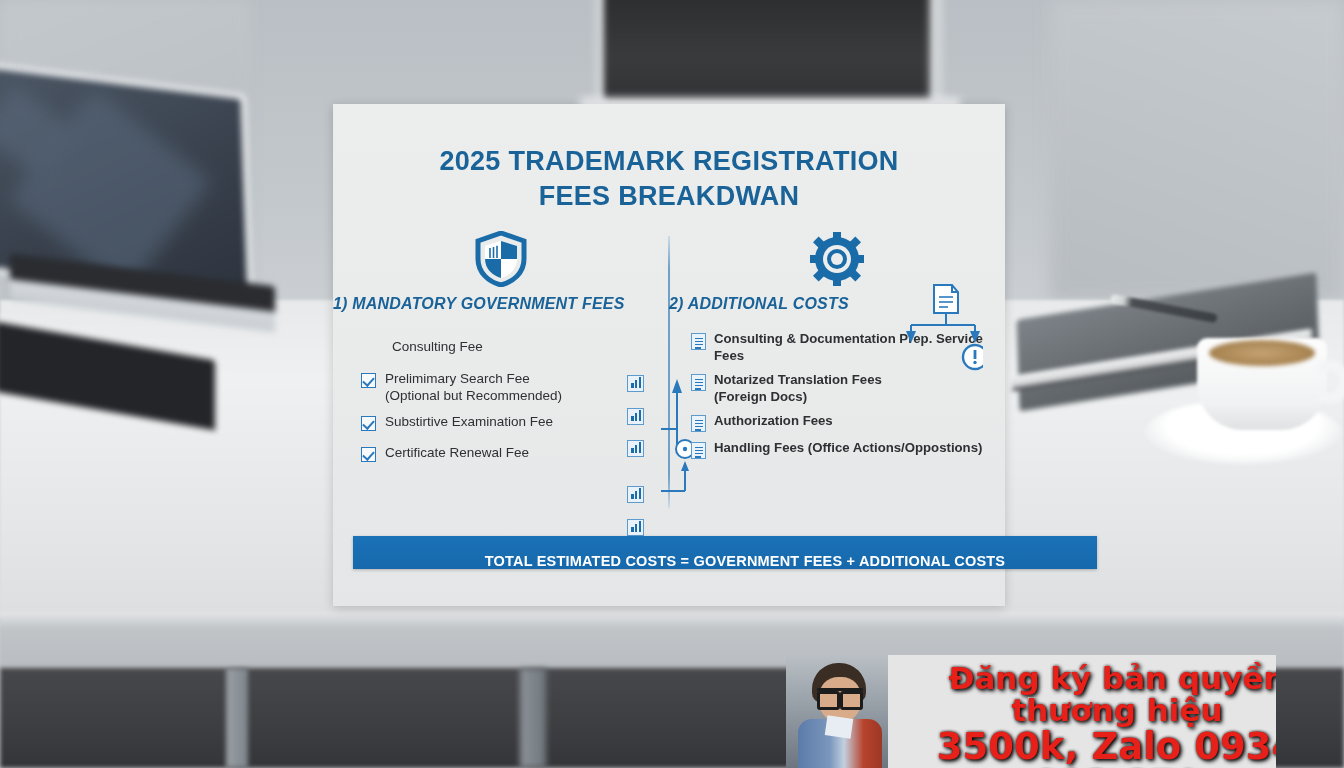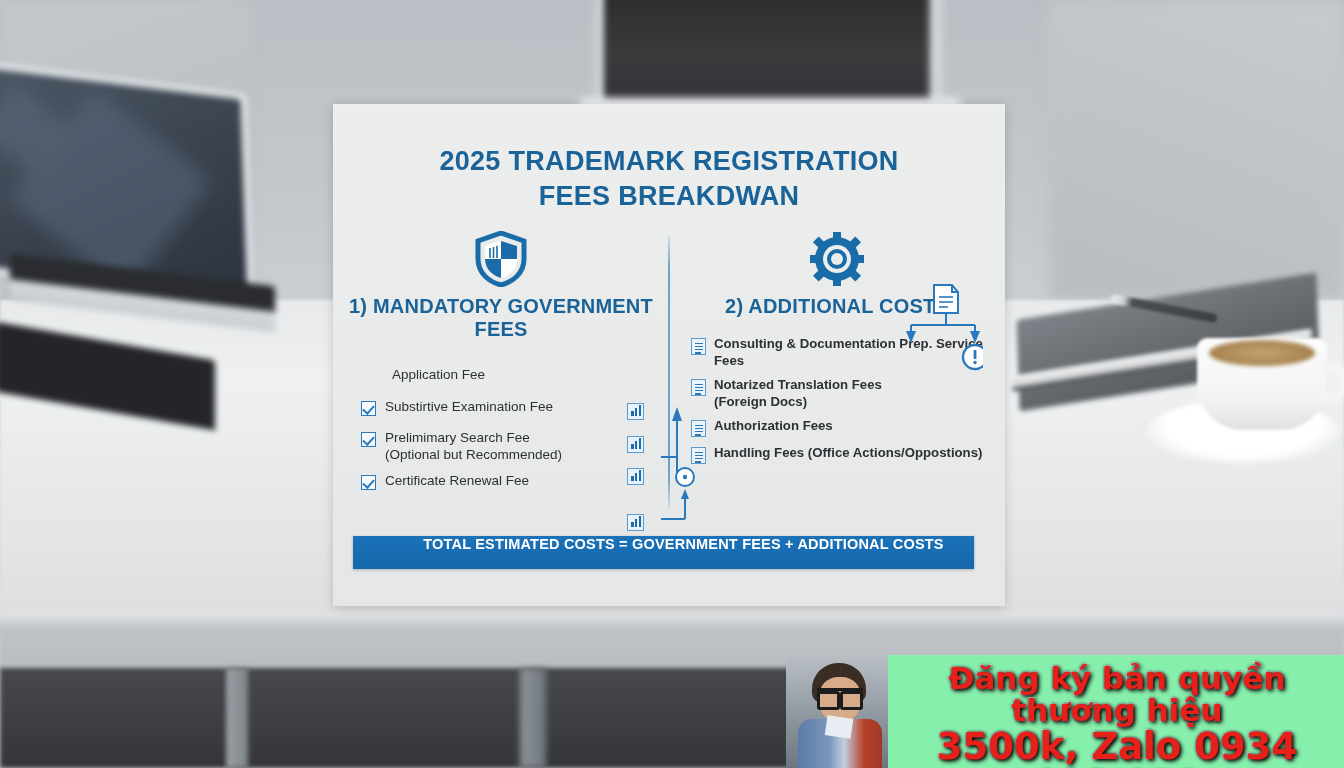--- a/index.html
+++ b/index.html
@@ -149,22 +149,22 @@
     font-size:27px; letter-spacing:.3px; line-height:1.28;
     padding-top:40px;
   }
   .title span { display:block; }
 
   .cols { display:flex; position:relative; margin-top:18px; }
   .col { width:50%; position:relative; }
 
   .icon-wrap { display:flex; justify-content:center; height:56px; align-items:center; }
   .section-head {
-    text-align:center; color:#1a6399; font-weight:bold; font-size:20px;
-    margin-top:8px; letter-spacing:.2px;
+    text-align:left; color:#1a6399; font-weight:bold; font-size:16px;
+    margin-top:8px; letter-spacing:.2px;font-style:italic;
   }
 
   .divider {
     position:absolute; left:335px; top:132px; width:2px; height:272px;
     background:linear-gradient(180deg,rgba(90,150,200,.2),#6ea0c8 12%,#6ea0c8 88%,rgba(90,150,200,.15));
   }
 
   
   .left-list { margin:26px 0 0 28px; position:relative; }
   .li {
@@ -213,32 +213,32 @@
   }
   .doc-ic i:nth-child(1){ top:3.5px; }
   .doc-ic i:nth-child(2){ top:6.7px; }
   .doc-ic i:nth-child(3){ top:9.9px; }
   .doc-ic i:nth-child(4){ top:13.1px; width:5.5px; }
 
   .flow-right { position:absolute; right:22px; top:52px; }
 
   
   .banner {
-    position:absolute; left:20px; bottom:37px; width:621px; height:33px;
+    position:absolute; left:20px; bottom:37px; width:744px; height:33px;
     background:linear-gradient(180deg,#1b72b8,#1668ab);
-    display:flex; align-items:flex-start; justify-content:center;
+    display:flex; align-items:flex-end; justify-content:center;
     color:#ffffff; font-weight:bold; font-size:14.5px; letter-spacing:.2px;
     box-shadow:0 1px 3px rgba(0,0,0,.25);
     padding-left:40px;
   }
 
   
   .promo {
-    position:absolute; left:786px; top:655px; width:558px; height:113px;
-    background:#86efac; overflow:hidden;
+    position:absolute; left:786px; top:655px; width:490px; height:113px;
+    background:#e5e5e5; overflow:hidden;
   }
   .promo-photo {
     position:absolute; left:0; top:0; width:102px; height:113px;
     background:linear-gradient(180deg,#b9bfc4 0%,#9aa2aa 40%,#6d7680 100%);
     overflow:hidden;
   }
   .ph-hair {
     position:absolute; left:26px; top:8px; width:54px; height:40px;
     background:#3a2d24; border-radius:26px 26px 10px 10px;
   }
@@ -339,35 +339,35 @@
             <line x1="18.5" y1="16" x2="18.5" y2="27"></line>
             <line x1="22" y1="14.8" x2="22" y2="27"></line>
           </g>
         </svg>
       </div>
       <div class="section-head">1) MANDATORY GOVERNMENT FEES</div>
 
       <div class="left-list">
 
         <div class="li noindent">
-          <div class="li-text">Application Fee</div>
-        </div>
-
-
-        <div class="li">
-          <span class="cb"></span>
-          <div class="li-text">Substirtive Examination Fee</div>
-        </div>
+          <div class="li-text">Consulting Fee</div>
+        </div>
+
 
         <div class="li">
           <span class="cb"></span>
           <div class="li-text">
             <span>Prelimimary Search Fee</span>
             <small>(Optional but Recommended)</small>
           </div>
+        </div>
+
+        <div class="li">
+          <span class="cb"></span>
+          <div class="li-text">Substirtive Examination Fee</div>
         </div>
 
         <div class="li">
           <span class="cb"></span>
           <div class="li-text">Certificate Renewal Fee</div>
         </div>
 
 
         <div class="chart-col">
           <div class="chart-ic">

